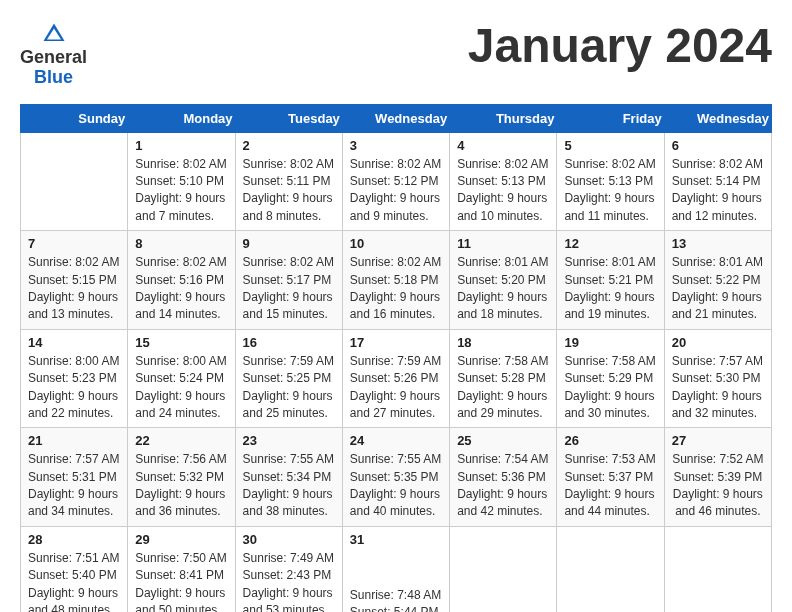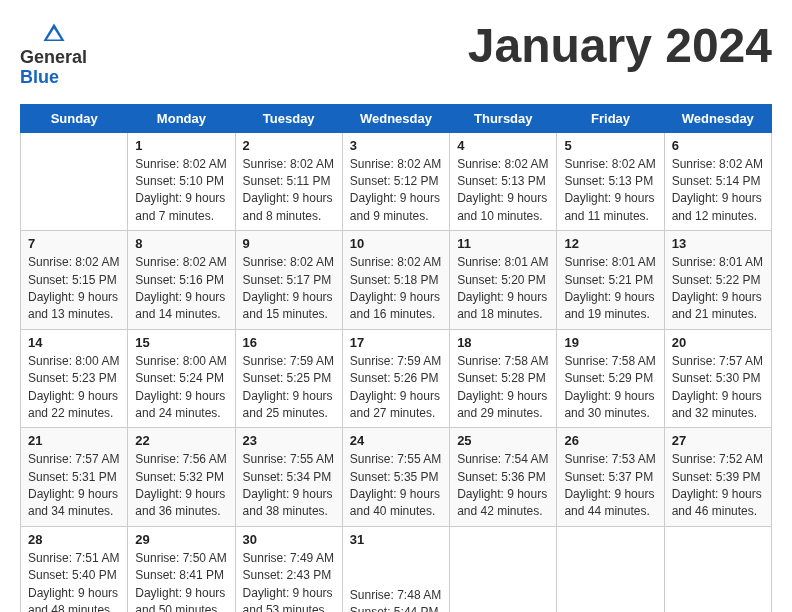--- a/index.html
+++ b/index.html
@@ -20,21 +20,21 @@
       display: flex;
       align-items: center;
       flex-direction: column;
     }
     .logo-text {
       font-size: 18px;
       font-weight: bold;
       line-height: 1.1;
     }
     .logo-general { color: #333; }
-    .logo-blue { color: #1565c0; }
+    .logo-blue { color: #1565c0; text-align: center; }
     .logo-icon {
       width: 28px;
       height: 28px;
     }
     .title-section {
       text-align: right;
     }
     .month-year {
       font-size: 48px;
       font-weight: bold;
@@ -46,22 +46,22 @@
       color: #555;
     }
     table {
       width: 100%;
       border-collapse: collapse;
       font-size: 12px;
     }
     thead th {
       background-color: #1565c0;
       color: #fff;
-      padding: 6px 8px;
-      text-align: center;
+      padding: 6px 2px;
+      text-align: right;
       font-size: 13px;
       font-weight: bold;
       border: 1px solid #1565c0;
       margin-left: 40px;
     }
     td {
       border: 1px solid #ccc;
       vertical-align: top;
       padding: 5px 7px;
       width: calc(100% / 7);
@@ -280,21 +280,21 @@
 Daylight: 9 hours and 42 minutes.</div>
         </td>
         <td>
           <div class="day-number">26</div>
           <div class="day-info" style="white-space: pre-line;">Sunrise: 7:53 AM
 Sunset: 5:37 PM
 Daylight: 9 hours and 44 minutes.</div>
         </td>
         <td>
           <div class="day-number">27</div>
-          <div class="day-info" style="white-space: pre-line;">Sunrise: 7:52 AM
+          <div class="day-info" style="white-space: pre-line; text-align: center;">Sunrise: 7:52 AM
 Sunset: 5:39 PM
 Daylight: 9 hours and 46 minutes.</div>
         </td>
       </tr>
       <tr>
         <td>
           <div class="day-number">28</div>
           <div class="day-info" style="white-space: pre-line;">Sunrise: 7:51 AM
 Sunset: 5:40 PM
 Daylight: 9 hours and 48 minutes.</div>

